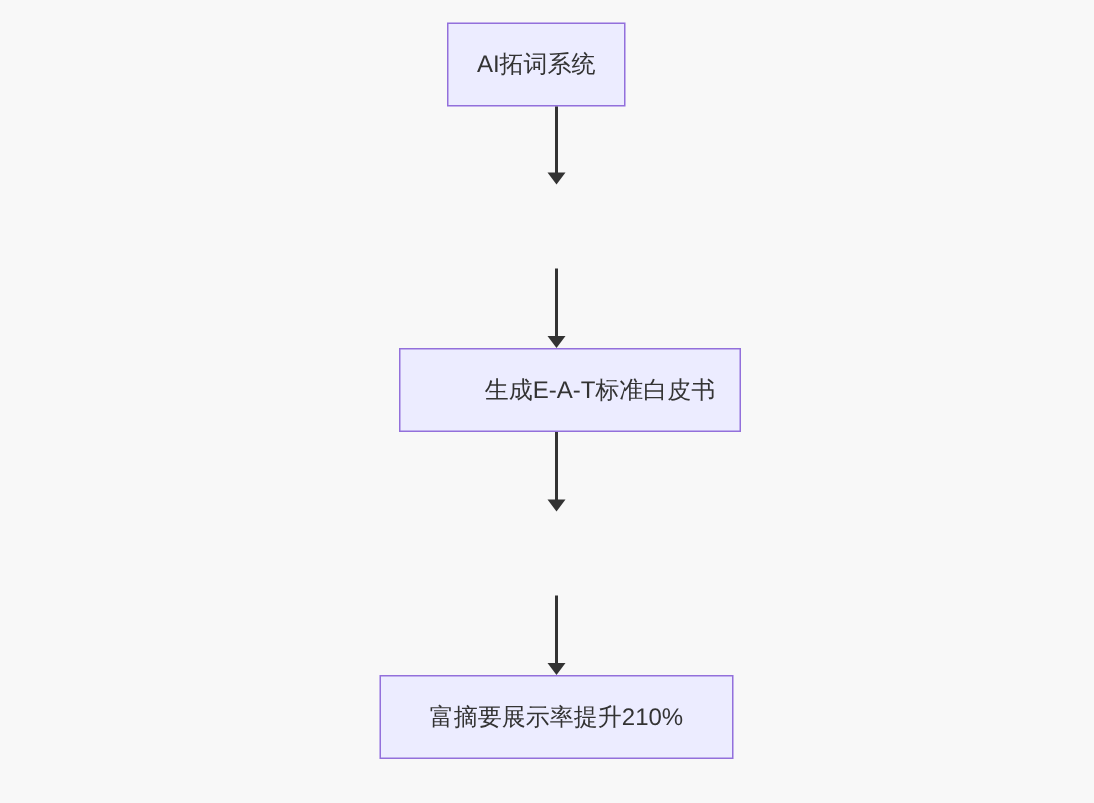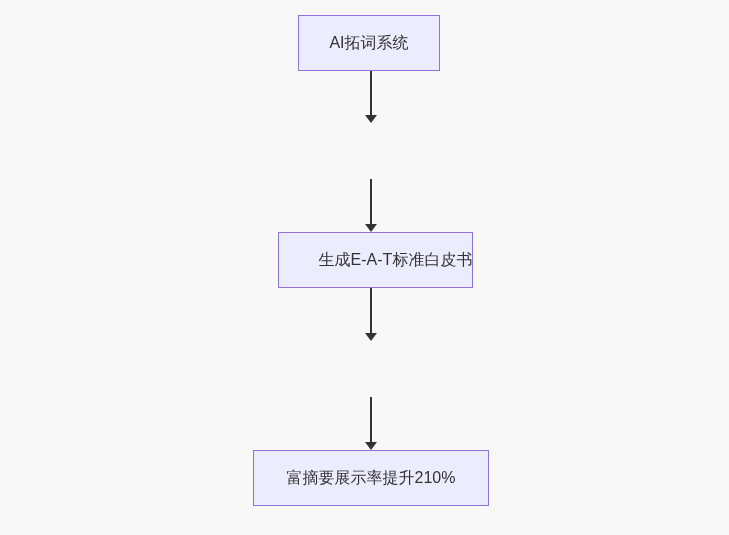--- a/index.html
+++ b/index.html
@@ -21,23 +21,23 @@
     border: 1px solid #9370DB;
     color: #333333;
     font-size: 16px;
     display: flex;
     align-items: center;
     justify-content: center;
     text-align: center;
     white-space: nowrap;
     height: 56px;
   }
-  .n1 { left: 298px; top: 15px;  width: 142px; }
+  .n1 { left: 298px; top: 15px;  width: 119px; }
   .n2 { left: 274px; top: 123px; width: 194px; }
-  .n3 { left: 278px; top: 232px; width: 195px; padding-left: 40px; }
+  .n3 { left: 266px; top: 232px; width: 228px; padding-left: 40px; }
   .n4 { left: 263px; top: 341px; width: 216px; }
   .n5 { left: 253px; top: 450px; width: 236px; }
 
   .edge {
     position: absolute;
     left: 364px;
     width: 14px;
   }
   .e1 { top: 71px;  height: 52px; }
   .e2 { top: 179px; height: 53px; }

